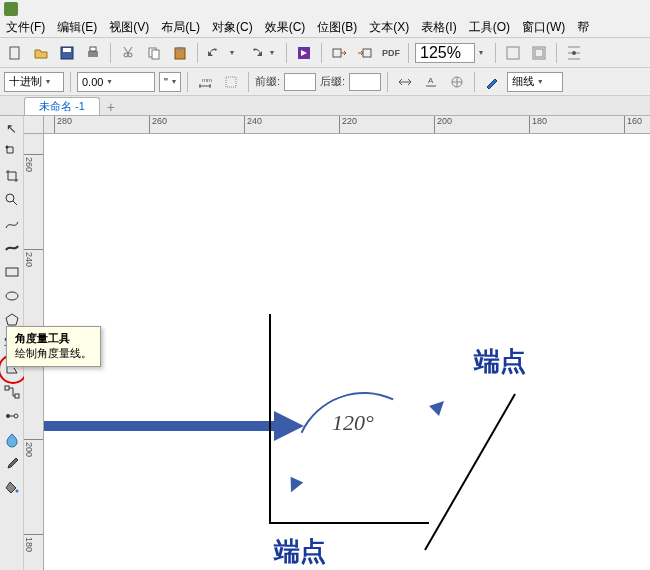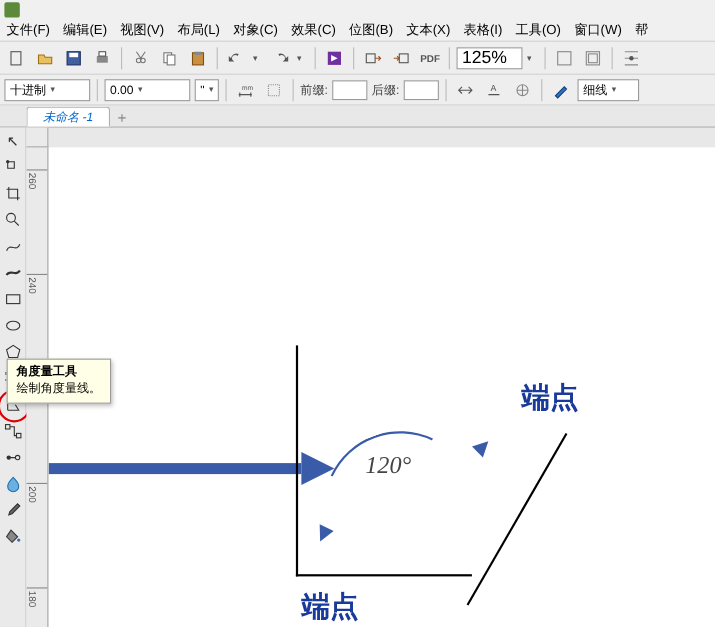--- a/index.html
+++ b/index.html
@@ -19,21 +19,21 @@
 
 .toolbar2 { height: 28px; background: #eee; border-bottom: 1px solid #ccc; display: flex; align-items: center; padding: 0 4px; gap: 4px; font-size: 11px; }
 .toolbar2 .combo { height: 20px; border: 1px solid #999; background: #fff; padding: 0 4px; display: flex; align-items: center; gap: 4px; }
 .toolbar2 .combo .dd { font-size: 8px; color: #555; }
 .toolbar2 .sep { width: 1px; height: 20px; background: #bbb; margin: 0 2px; }
 .toolbar2 .tbtn { width: 22px; height: 20px; display: flex; align-items: center; justify-content: center; border: 1px solid transparent; cursor: pointer; }
 .toolbar2 .txtin { width: 32px; height: 18px; border: 1px solid #999; background: #fff; }
 .toolbar2 .lbl { color: #444; }
 
 .tab-bar { height: 20px; background: #e8e8e8; display: flex; align-items: flex-end; padding-left: 24px; border-bottom: 1px solid #b0b0b0; }
-.tab { height: 18px; padding: 0 14px; background: #fff; border: 1px solid #b0b0b0; border-bottom: none; border-radius: 3px 3px 0 0; font-size: 11px; display: flex; align-items: center; color: #0066cc; font-style: italic; }
+.tab { height: 18px; padding: 0 14px; background: #fff; border: 1px solid #b0b0b0; border-bottom: none; border-radius: 3px 3px 0 0; font-size: 11px; display: flex; align-items: center; color: #0066cc; }
 .tab-add { width: 18px; height: 16px; margin-left: 2px; display: flex; align-items: center; justify-content: center; color: #888; font-size: 14px; cursor: pointer; }
 
 .work-area { position: absolute; top: 116px; left: 0; right: 0; bottom: 0; display: flex; }
 
 .left-tools { width: 24px; background: #eaeaea; border-right: 1px solid #ccc; display: flex; flex-direction: column; align-items: center; padding-top: 2px; gap: 4px; }
 .left-tools .tool { width: 20px; height: 20px; display: flex; align-items: center; justify-content: center; cursor: pointer; border: 1px solid transparent; font-size: 13px; color: #333; }
 .left-tools .tool.highlight { position: relative; }
 .red-circle { position: absolute; width: 30px; height: 30px; border: 2px solid #d00; border-radius: 50%; left: -5px; top: -5px; pointer-events: none; }
 
 .ruler-corner { position: absolute; top: 0; left: 24px; width: 20px; height: 18px; background: #eaeaea; border-right: 1px solid #aaa; border-bottom: 1px solid #aaa; z-index: 3; }
@@ -181,21 +181,21 @@
   <div class="sep"></div>
   <div class="tbtn">
       <svg class="ico" viewBox="0 0 16 16">
         <path d="M2 2h12M2 8h12M2 14h12" stroke="#888"></path>
         <circle cx="8" cy="8" r="2" fill="#555"></circle>
       </svg>
     </div>
 </div>
 
 <div class="toolbar2">
-  <div class="combo" style="width:78px">
+  <div class="combo" style="width:60px">
       <span>十进制</span>
       <span class="dd">▾</span>
     </div>
   <div class="sep"></div>
   <div class="combo" style="width:78px">
       <span>0.00</span>
       <span class="dd">▾</span>
     </div>
   <div class="combo" style="width:22px;justify-content:center">
       <span>"</span>
@@ -334,20 +334,29 @@
     <div class="tool">
         <svg class="ico" viewBox="0 0 16 16">
           <path d="M6 2l6 6-5 5-5-5z" fill="#888" stroke="#333"></path>
           <circle cx="13" cy="11" r="1.5" fill="#3070c0"></circle>
         </svg>
       </div>
   </div>
 
   <div class="ruler-corner"></div>
 
+  <div class="h-ruler">
+    <div class="tick" style="left:10px">280</div>
+    <div class="tick" style="left:105px">260</div>
+    <div class="tick" style="left:200px">240</div>
+    <div class="tick" style="left:295px">220</div>
+    <div class="tick" style="left:390px">200</div>
+    <div class="tick" style="left:485px">180</div>
+    <div class="tick" style="left:580px">160</div>
+  </div>
 
   <div class="v-ruler">
     <div class="tick" style="top:20px">260</div>
     <div class="tick" style="top:115px">240</div>
     <div class="tick" style="top:210px">220</div>
     <div class="tick" style="top:305px">200</div>
     <div class="tick" style="top:400px">180</div>
   </div>
 
   <div class="canvas">

